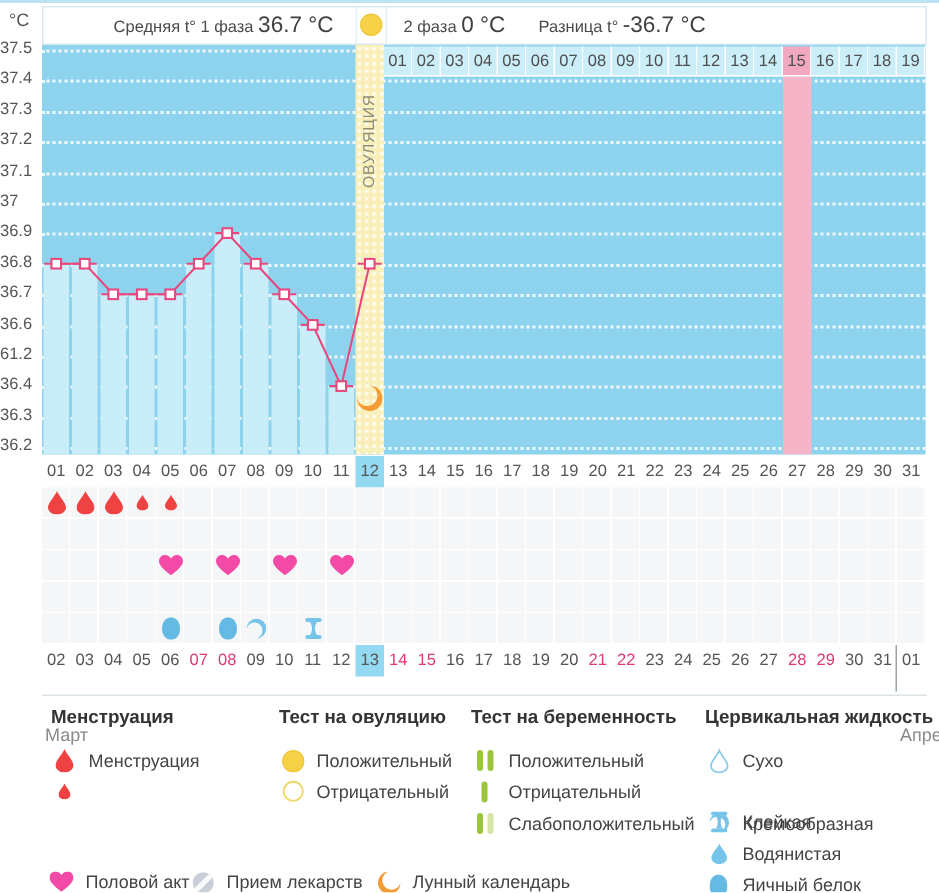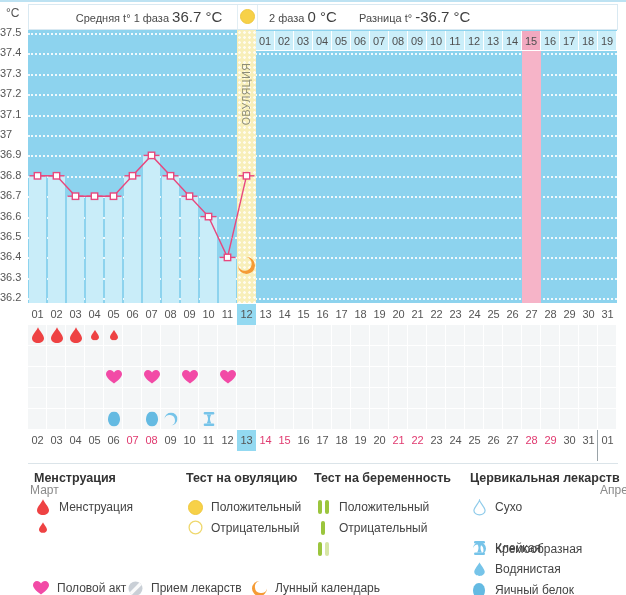--- a/index.html
+++ b/index.html
@@ -78,21 +78,21 @@
       <div class="ytick" style="top: 24px;">37.5</div>
       <div class="ytick" style="top: 44.4px;">37.4</div>
       <div class="ytick" style="top: 64.8px;">37.3</div>
       <div class="ytick" style="top: 85.2px;">37.2</div>
       <div class="ytick" style="top: 105.6px;">37.1</div>
       <div class="ytick" style="top: 126px;">37</div>
       <div class="ytick" style="top: 146.4px;">36.9</div>
       <div class="ytick" style="top: 166.8px;">36.8</div>
       <div class="ytick" style="top: 187.2px;">36.7</div>
       <div class="ytick" style="top: 207.6px;">36.6</div>
-      <div class="ytick" style="top: 228px;">36.5</div>
+      <div class="ytick" style="top: 228px;">61.2</div>
       <div class="ytick" style="top: 248.4px;">36.4</div>
       <div class="ytick" style="top: 268.8px;">36.3</div>
       <div class="ytick" style="top: 289.2px;">36.2</div>
     </div>
 
   <div id="plot">
     <div id="gridlines">
         <div class="gridline" style="top: 3px;"></div>
         <div class="gridline" style="top: 23.4px;"></div>
         <div class="gridline" style="top: 43.8px;"></div>
@@ -322,21 +322,21 @@
       <div class="daycell" style="left: 570px;">01</div>
     </div>
   <div id="date-divider"></div>
   <div class="month-label" style="left:30px;">Март</div>
   <div class="month-label" style="left:600px;">Апрель</div>
   <div id="month-rule"></div>
 
   <div class="lg-title" style="left:34px;">Менструация</div>
   <div class="lg-title" style="left:186px;">Тест на овуляцию</div>
   <div class="lg-title" style="left:314px;">Тест на беременность</div>
-  <div class="lg-title" style="left:470px;">Цервикальная лекарств</div>
+  <div class="lg-title" style="left:470px;">Цервикальная жидкость</div>
   <div id="legend-items">
       <div class="lg-item" style="left: 34px; top: 496px;">
         <span class="lg-ic">
           <svg width="12" height="16" viewBox="0 0 12 16">
             <path d="M6 .3 C5.2 3 0 8 0 11.2 C0 13.9 2.7 16 6 16 C9.3 16 12 13.9 12 11.2 C12 8 6.8 3 6 .3 Z" fill="#EE4243"></path>
           </svg>
         </span>
         <span class="lbl">Менструация</span>
       </div>
       <div class="lg-item" style="left: 34px; top: 516.8px;">
@@ -379,20 +379,21 @@
         </span>
         <span class="lbl">Отрицательный</span>
       </div>
       <div class="lg-item" style="left: 314px; top: 537.6px;">
         <span class="lg-ic">
           <span class="bars-ic">
             <span class="pbar" style="background:#9BC53D"></span>
             <span class="pbar" style="background:#D7E6A6"></span>
           </span>
         </span>
+        <span class="lbl">Слабоположительный</span>
       </div>
       <div class="lg-item" style="left: 470px; top: 496px;">
         <span class="lg-ic">
           <svg width="13" height="17" viewBox="-1 -1 14 18">
             <path d="M6 .3 C5.2 3 0 8 0 11.2 C0 13.9 2.7 16 6 16 C9.3 16 12 13.9 12 11.2 C12 8 6.8 3 6 .3 Z" fill="#fff" stroke="#8FCBEA" stroke-width="1.3"></path>
           </svg>
         </span>
         <span class="lbl">Сухо</span>
       </div>
       <div class="lg-item" style="left: 470px; top: 537px;">

